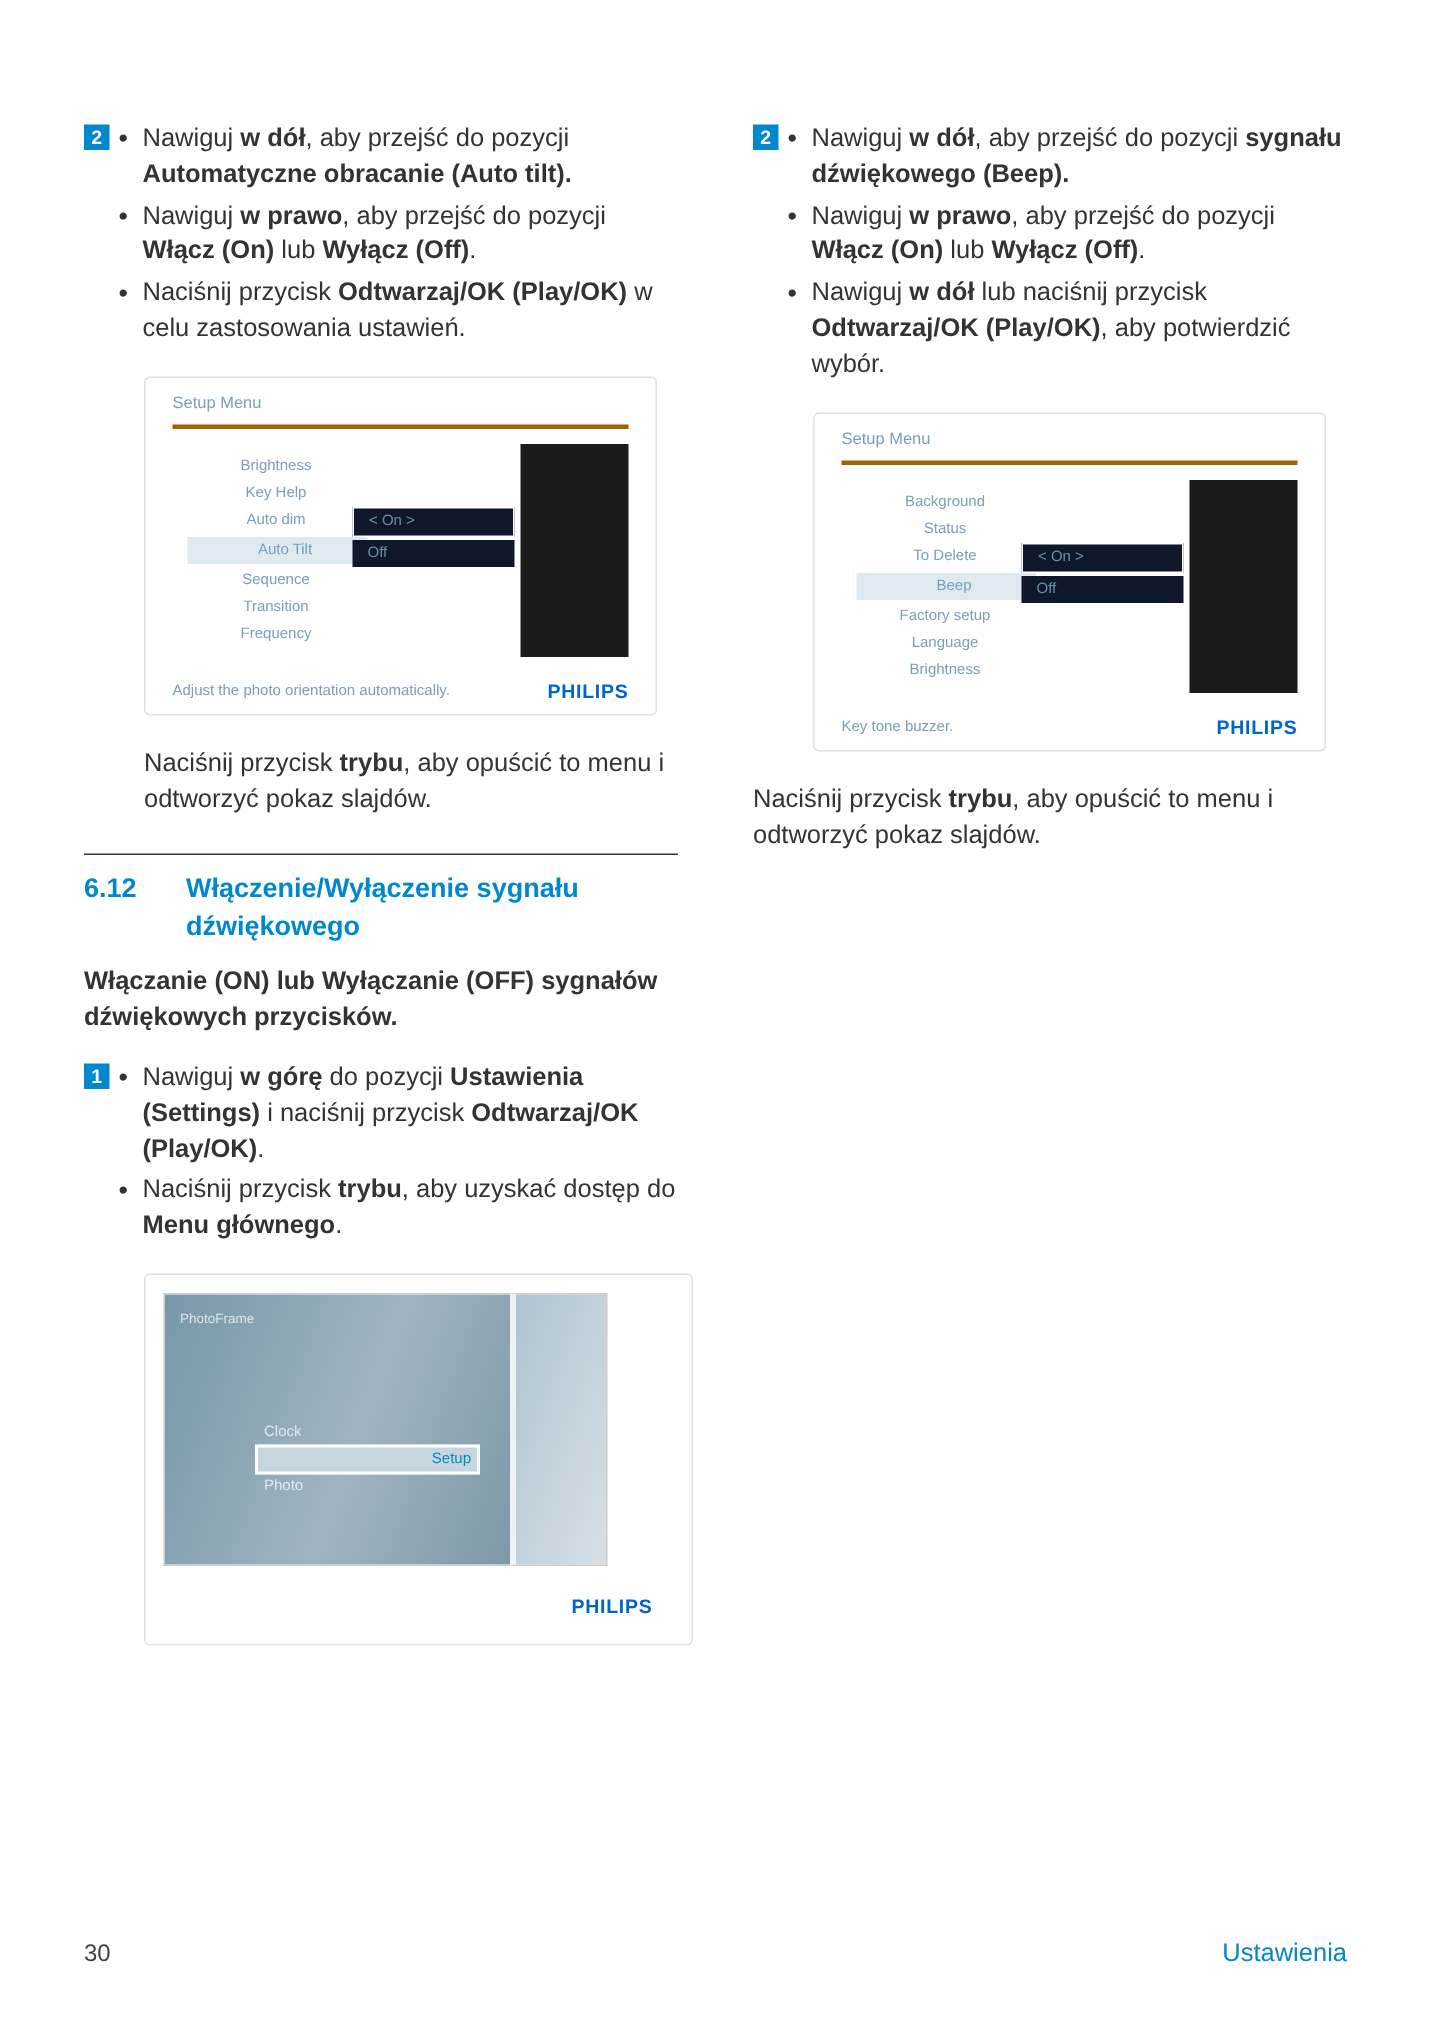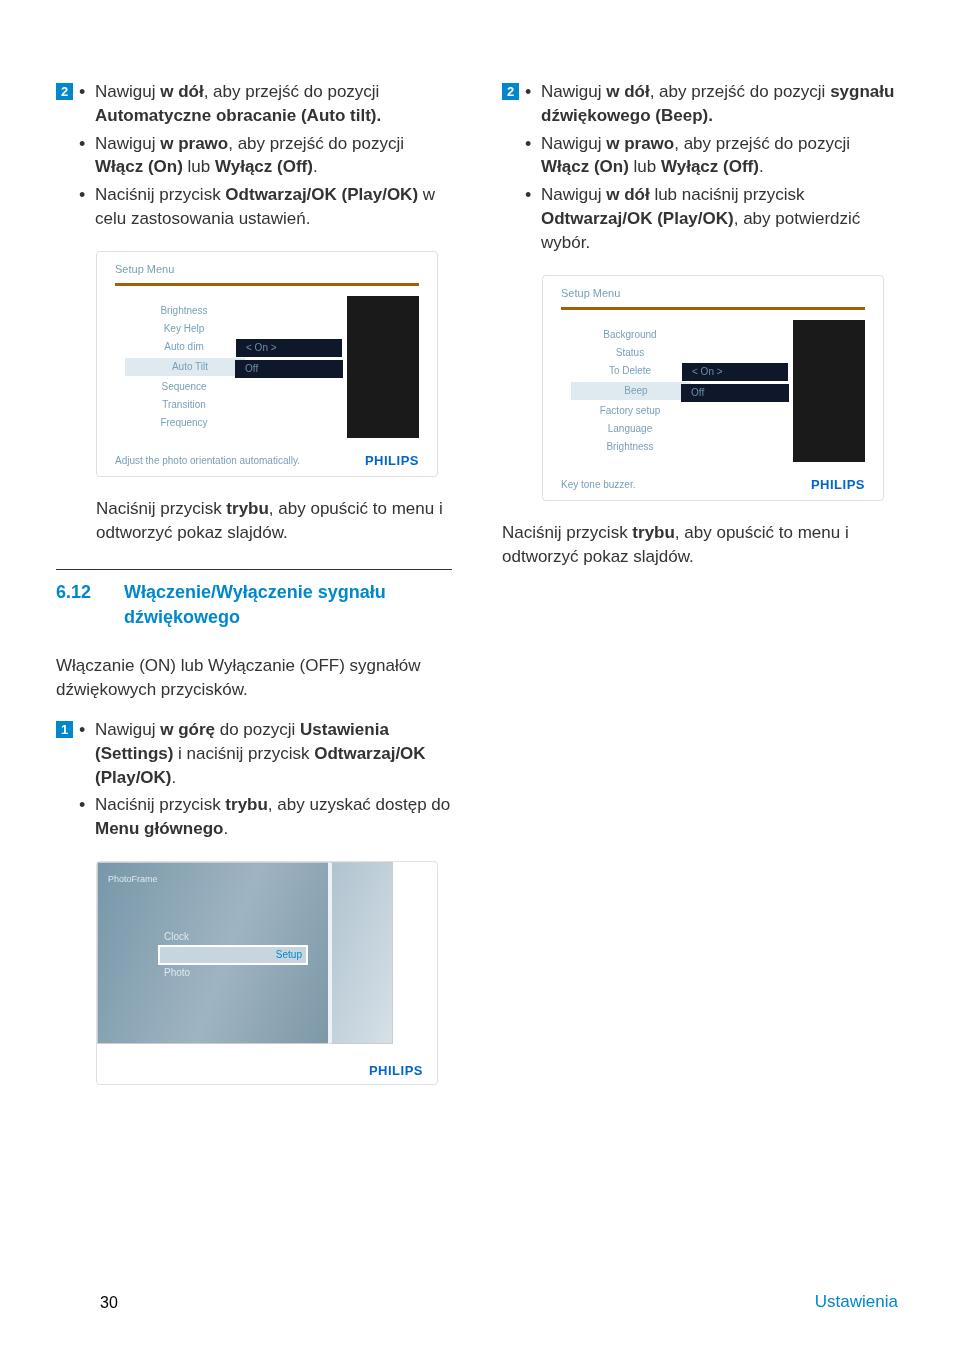--- a/index.html
+++ b/index.html
@@ -161,21 +161,21 @@
   }
   .figure2 .pf-label {
     position: absolute;
     top: 10px;
     left: 10px;
     color: #dde8ee;
     font-size: 9px;
   }
   .figure2 .vmenu {
     position: absolute;
-    top: 66px;
+    top: 84px;
     left: 60px;
     width: 150px;
   }
   .figure2 .vmenu .vitem {
     font-size: 10px;
     color: #dde8ee;
     padding: 1px 0 1px 6px;
   }
   .figure2 .vmenu .vitem.sel {
     color: #0088cc;
@@ -204,45 +204,45 @@
     border: none;
     border-top: 1.5px solid #333;
     margin: 8px 0 10px 0;
   }
   .section-head {
     display: flex;
     gap: 20px;
     color: #0088cc;
     font-weight: bold;
     font-size: 18px;
-    margin-bottom: 24px;
+    margin-bottom: 12px;
   }
   .section-head .snum {
     flex: 0 0 48px;
   }
   .footer {
     display: flex;
     justify-content: space-between;
     align-items: flex-end;
     position: absolute;
     bottom: 40px;
     left: 56px;
     right: 56px;
   }
   .page-num {
-    color: #000000;
+    color: #404040;
     font-size: 16px;
-    margin-left: 44px;
   }
   .footer-label {
     color: #0088cc;
     font-size: 17px;
   }
   .section-body {
     margin-bottom: 16px;
+    font-weight: bold;
   }
 </style>
 </head>
 <body>
 
 <div class="page">
   <div class="cols">
 
     <div class="col">
 
@@ -307,21 +307,21 @@
         <ul class="bullet-list">
           <li>
             <span>Nawiguj </span><strong>w górę</strong><span> do pozycji </span><strong>Ustawienia (Settings)</strong><span> i naciśnij przycisk </span><strong>Odtwarzaj/OK (Play/OK)</strong><span>.</span>
           </li>
           <li>
             <span>Naciśnij przycisk </span><strong>trybu</strong><span>, aby uzyskać dostęp do </span><strong>Menu głównego</strong><span>.</span>
           </li>
         </ul>
       </div>
 
-      <div class="figure figure2" style="padding:0;">
+      <div class="figure figure2" style="padding:12px;">
         <div class="figure-body">
           <div class="menu-main">
             <div class="pf-label">PhotoFrame</div>
             <div class="vmenu" id="fig2-list">
                 <div class="vitem">Clock</div>
                 <div class="vitem sel">Setup</div>
                 <div class="vitem">Photo</div>
               </div>
           </div>
           <div class="rcol"></div>

